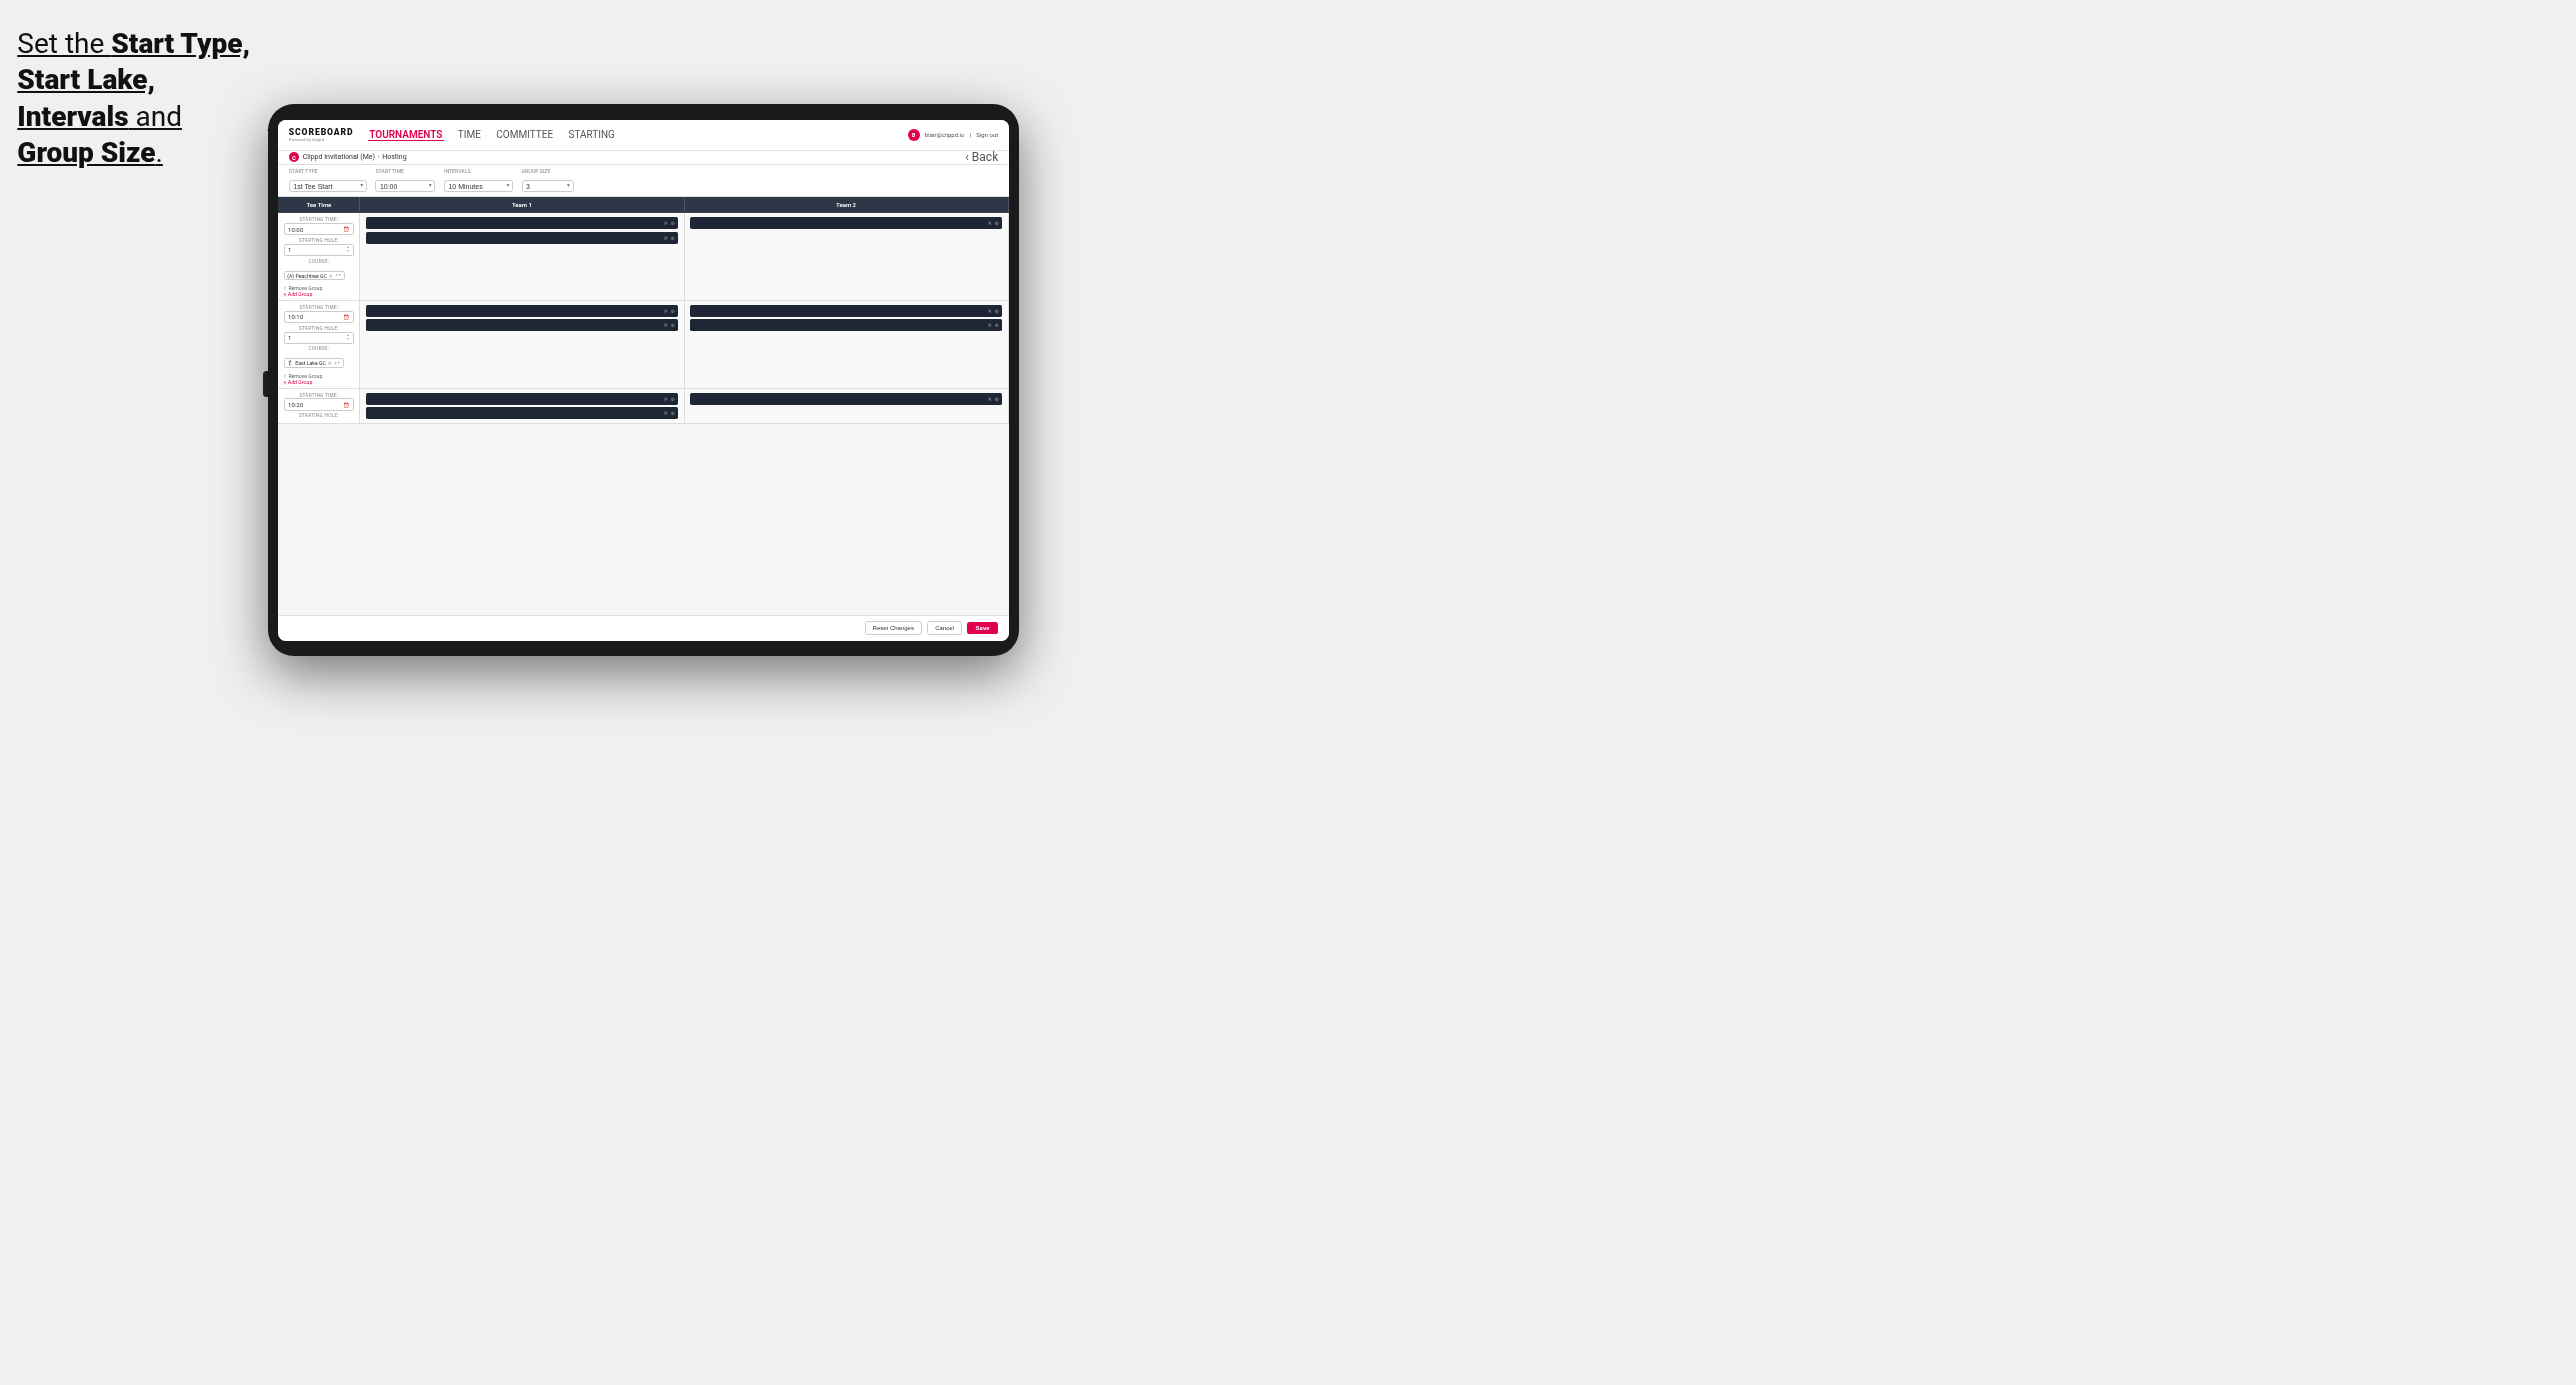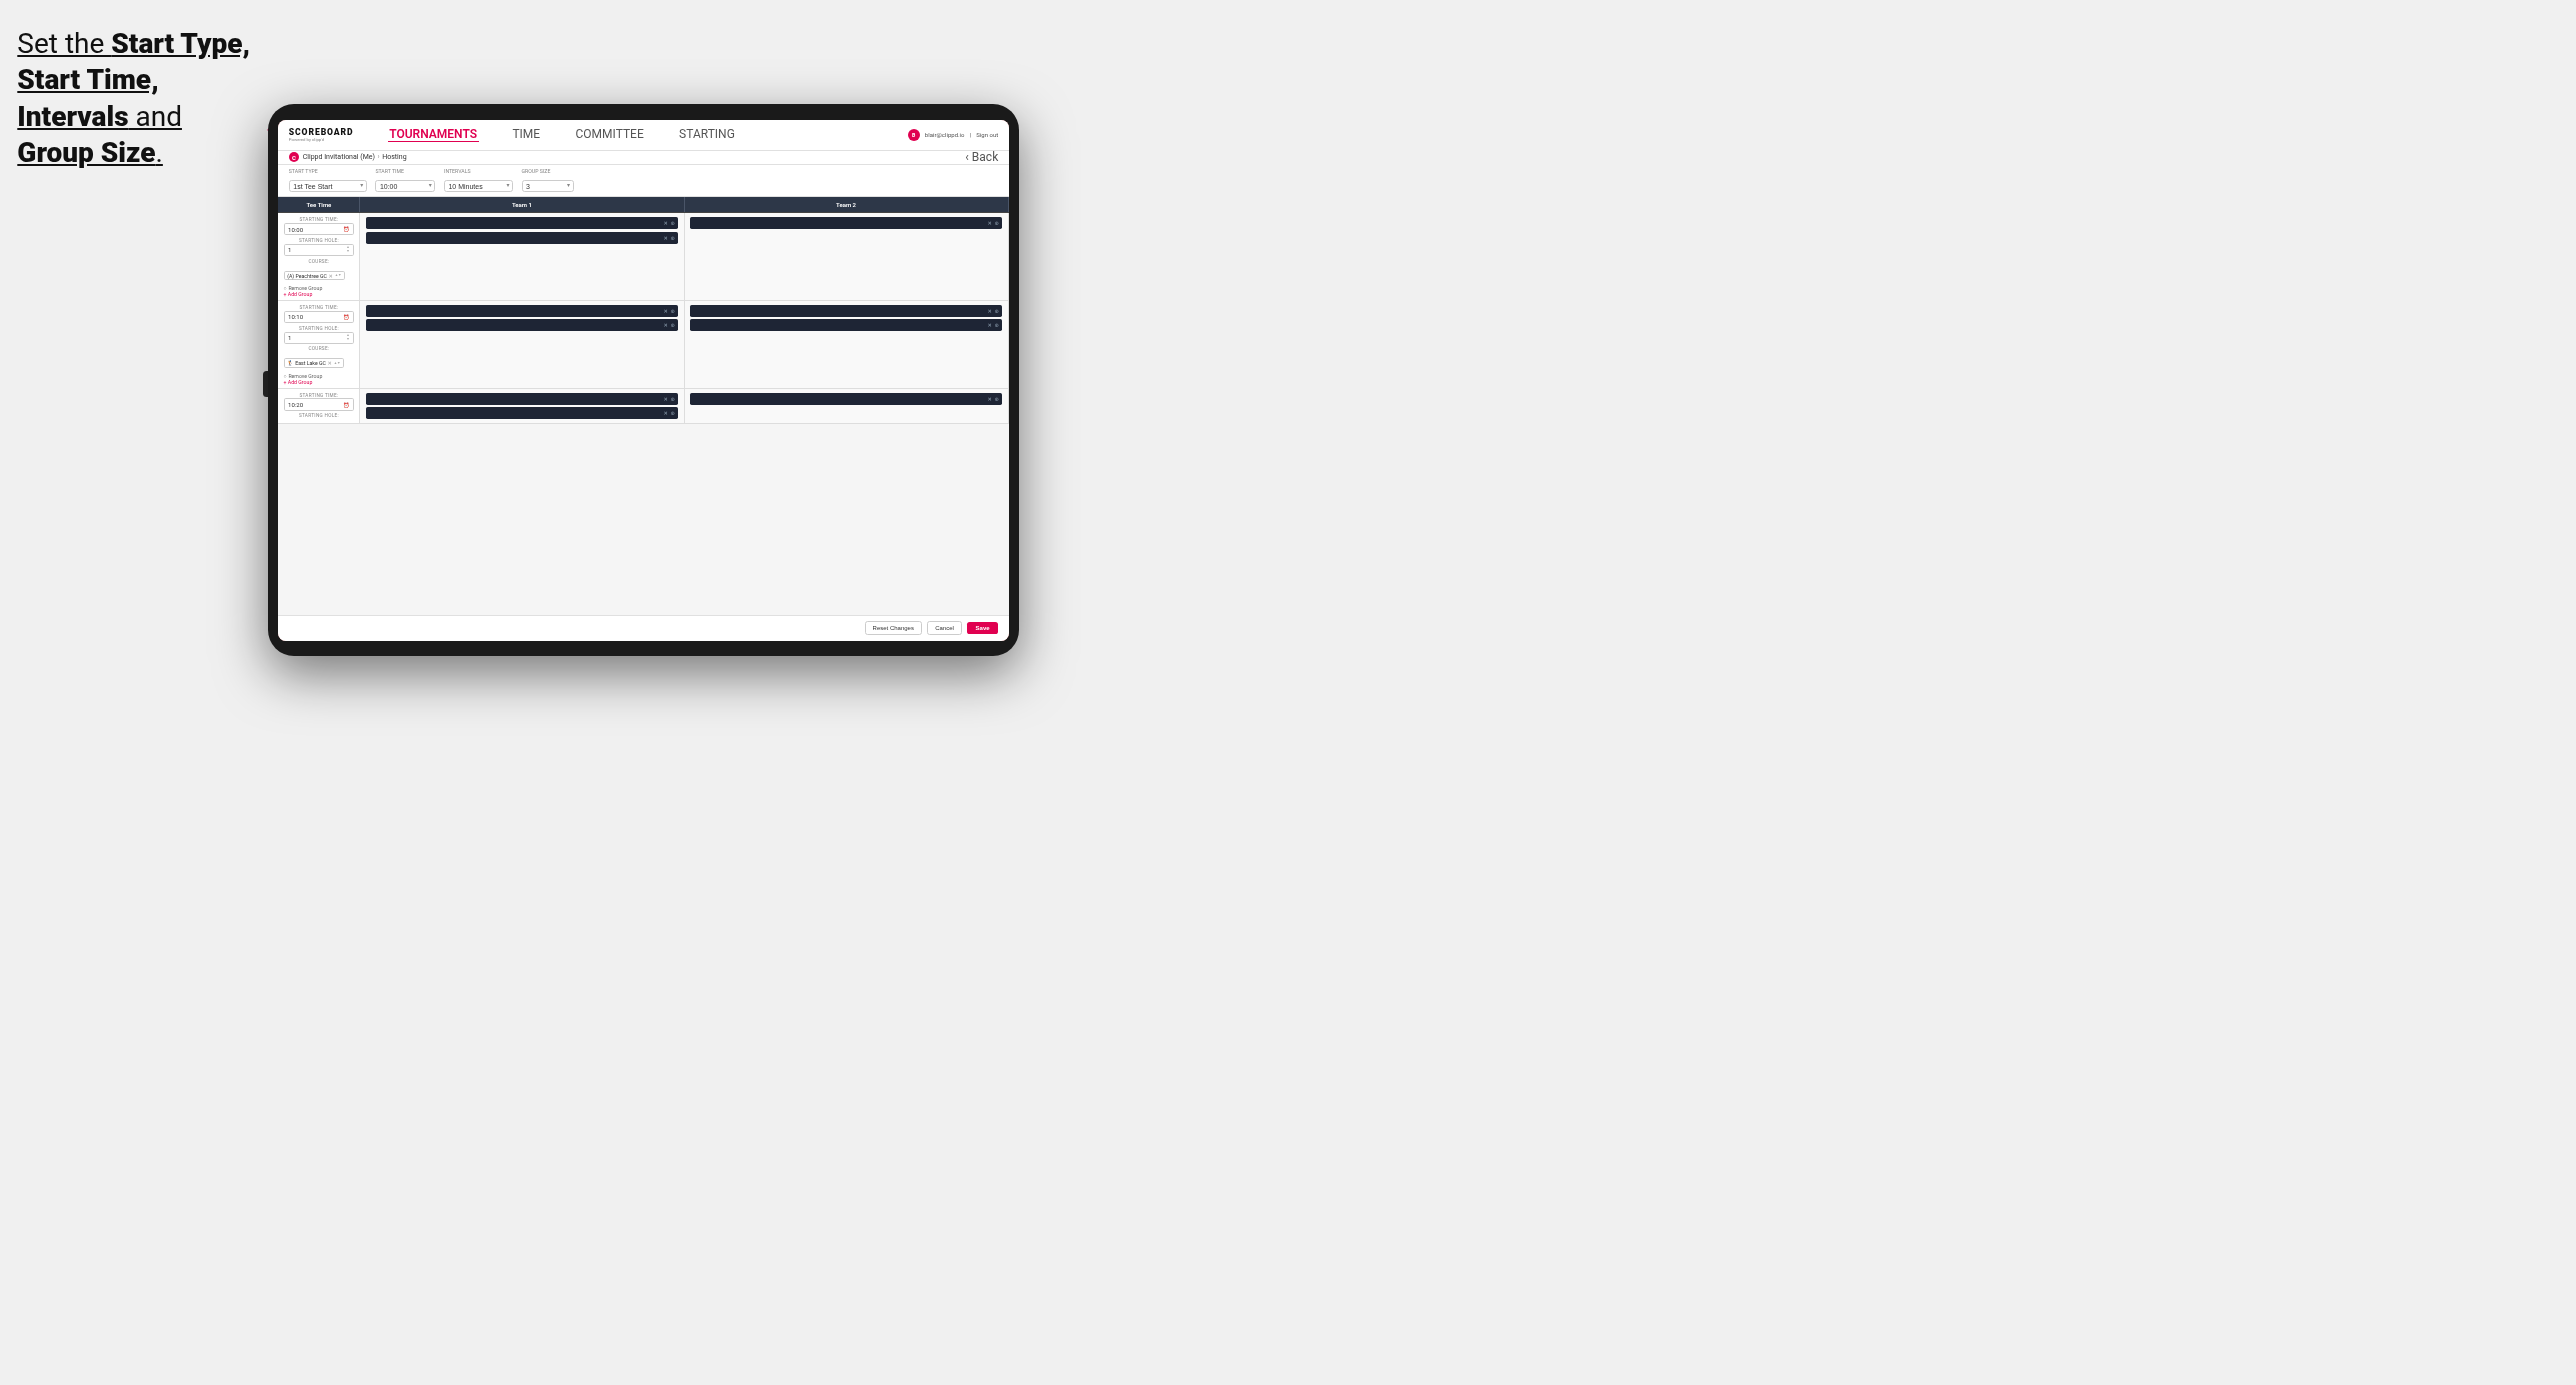--- a/index.html
+++ b/index.html
@@ -82,26 +82,25 @@
     .logo-sub {
       font-size: 4.3px;
       color: #888;
     }
     .nav-links {
       display: flex;
       gap: 12px;
       flex: 1;
     }
     .nav-link {
-      font-size: 12px;
+      font-size: 10px;
       color: #555;
       text-decoration: none;
       padding: 0 1.7px;
       cursor: pointer;
-      margin-left: 20px;
     }
     .nav-link.active {
       color: #e00050;
       border-bottom: 1.7px solid #e00050;
       font-weight: 600;
     }
     .nav-right {
       display: flex;
       align-items: center;
       gap: 5.2px;
@@ -405,21 +404,21 @@
       height: 26px;
       background: #2a2a2a;
       border-radius: 3.5px 0 0 3.5px;
     }
   </style>
 </head>
 <body>
 
 <div class="instruction-area">
   <span class="normal">Set the </span><span class="bold">Start Type,</span><br>
-  <span class="bold">Start Time,</span><br>
+  <span class="bold">Start Lake,</span><br>
   <span class="bold">Intervals</span><span class="normal"> and</span><br>
   <span class="bold">Group Size</span><span class="normal">.</span>
 </div>
 
 <svg class="arrow-container" viewBox="0 0 260 200" xmlns="http://www.w3.org/2000/svg" style="position:absolute;top:121px;left:242px;width:216px;height:164px;">
   <defs>
     <marker id="arrowhead" markerWidth="8" markerHeight="8" refX="4" refY="4" orient="auto">
       <polygon points="0 0, 8 4, 0 8" fill="#e00050"></polygon>
     </marker>
   </defs>

